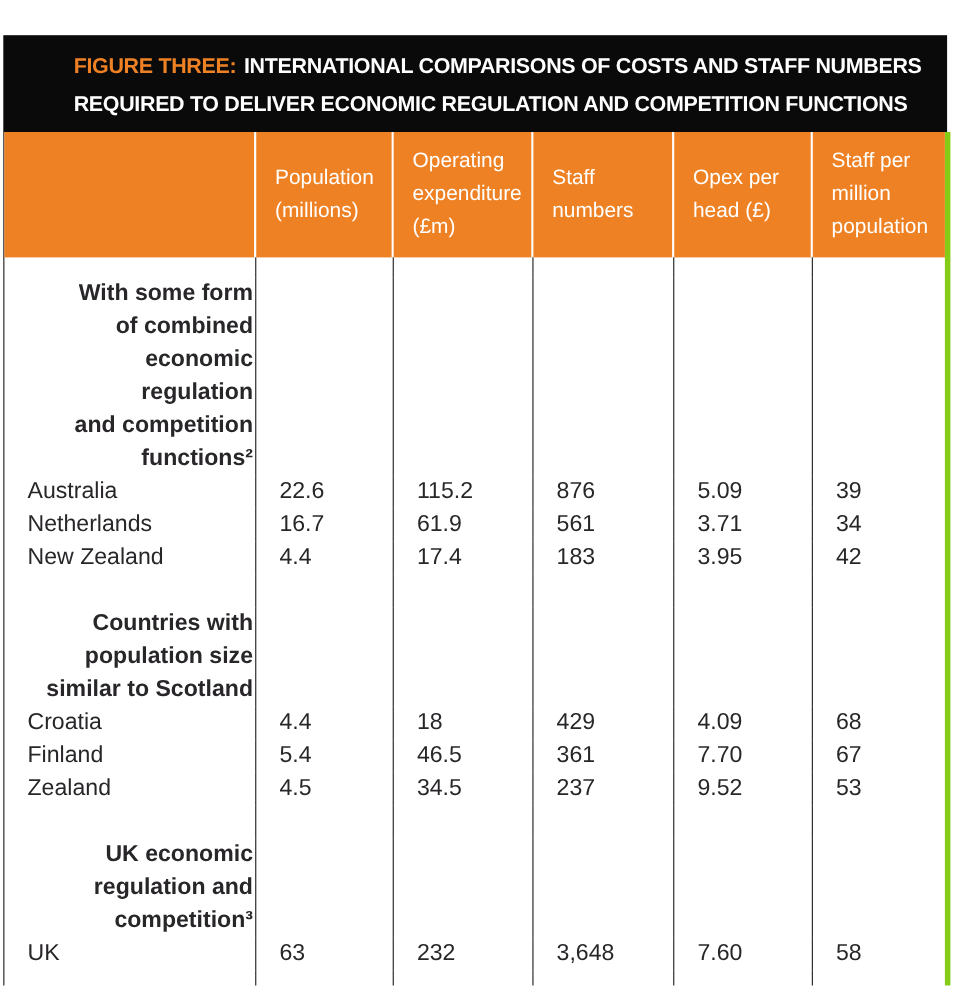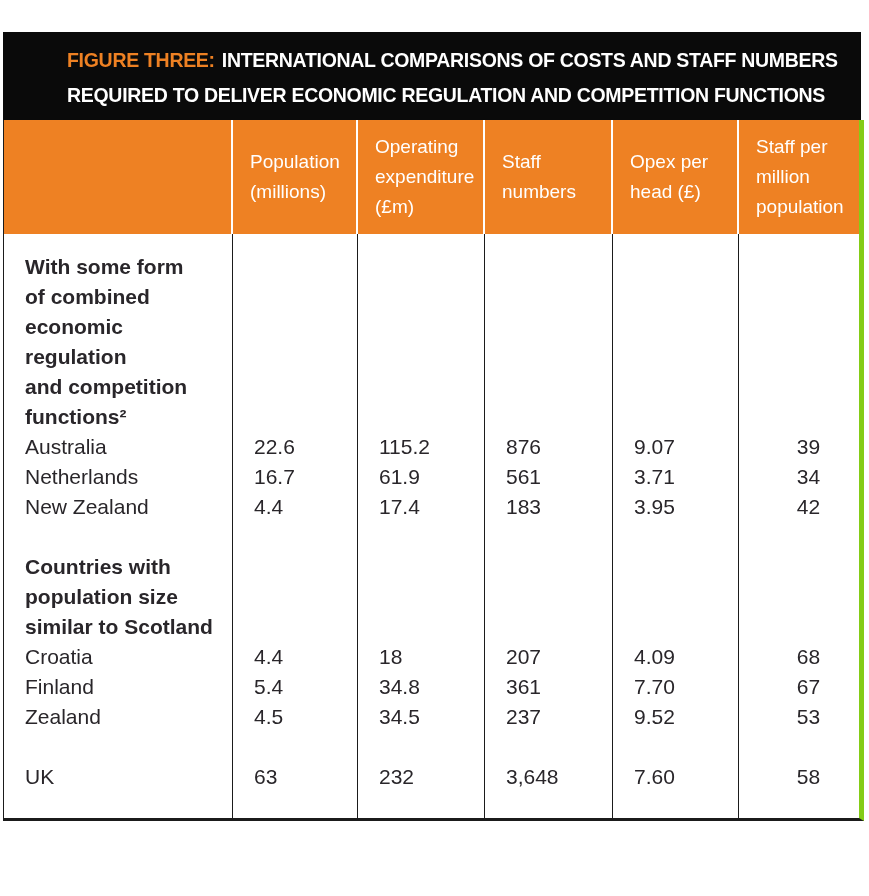--- a/index.html
+++ b/index.html
@@ -58,26 +58,27 @@
 
   tbody td {
     border-right: 1px solid #1b1b1b;
     color: #29262a;
     font-size: 21px;
     line-height: 30px;
     padding: 0 2px 0 21px;
     vertical-align: top;
     overflow: hidden;
   }
-  tbody td:last-child { border-right: none; text-align: center; }
+  tbody td:last-child { border-right: none; }
 
   tr.country-row td { height: 30px; }
   td.heading {
     font-weight: 700;
     white-space: pre-line;
+    text-align: right;
   }
   tr.spacer td { padding: 0; }
 </style>
 </head>
 <body>
 
 <div class="figure">
 
   <div class="title-block">
     <div class="title-line"><span class="title-label">FIGURE THREE:</span><span>INTERNATIONAL COMPARISONS OF COSTS AND STAFF NUMBERS</span></div>
@@ -129,21 +130,21 @@
           <td></td>
           <td></td>
           <td></td>
           <td></td>
         </tr>
         <tr class="country-row">
           <td class="label">Australia</td>
           <td class="value">22.6</td>
           <td class="value">115.2</td>
           <td class="value">876</td>
-          <td class="value">9.07</td>
+          <td class="value">5.09</td>
           <td class="value">39</td>
         </tr>
         <tr class="country-row">
           <td class="label">Netherlands</td>
           <td class="value">16.7</td>
           <td class="value">61.9</td>
           <td class="value">561</td>
           <td class="value">3.71</td>
           <td class="value">34</td>
         </tr>
@@ -170,48 +171,58 @@
           <td></td>
           <td></td>
           <td></td>
           <td></td>
           <td></td>
         </tr>
         <tr class="country-row">
           <td class="label">Croatia</td>
           <td class="value">4.4</td>
           <td class="value">18</td>
-          <td class="value">207</td>
+          <td class="value">429</td>
           <td class="value">4.09</td>
           <td class="value">68</td>
         </tr>
         <tr class="country-row">
           <td class="label">Finland</td>
           <td class="value">5.4</td>
-          <td class="value">34.8</td>
+          <td class="value">46.5</td>
           <td class="value">361</td>
           <td class="value">7.70</td>
           <td class="value">67</td>
         </tr>
         <tr class="country-row">
           <td class="label">Zealand</td>
           <td class="value">4.5</td>
           <td class="value">34.5</td>
           <td class="value">237</td>
           <td class="value">9.52</td>
           <td class="value">53</td>
         </tr>
         <tr class="spacer" style="height: 30px;">
           <td></td>
           <td></td>
           <td></td>
           <td></td>
           <td></td>
           <td></td>
         </tr>
+        <tr>
+          <td class="heading">UK economic
+regulation and
+competition³</td>
+          <td></td>
+          <td></td>
+          <td></td>
+          <td></td>
+          <td></td>
+        </tr>
         <tr class="country-row">
           <td class="label">UK</td>
           <td class="value">63</td>
           <td class="value">232</td>
           <td class="value">3,648</td>
           <td class="value">7.60</td>
           <td class="value">58</td>
         </tr>
         <tr class="spacer" style="height: 26px;">
           <td></td>

